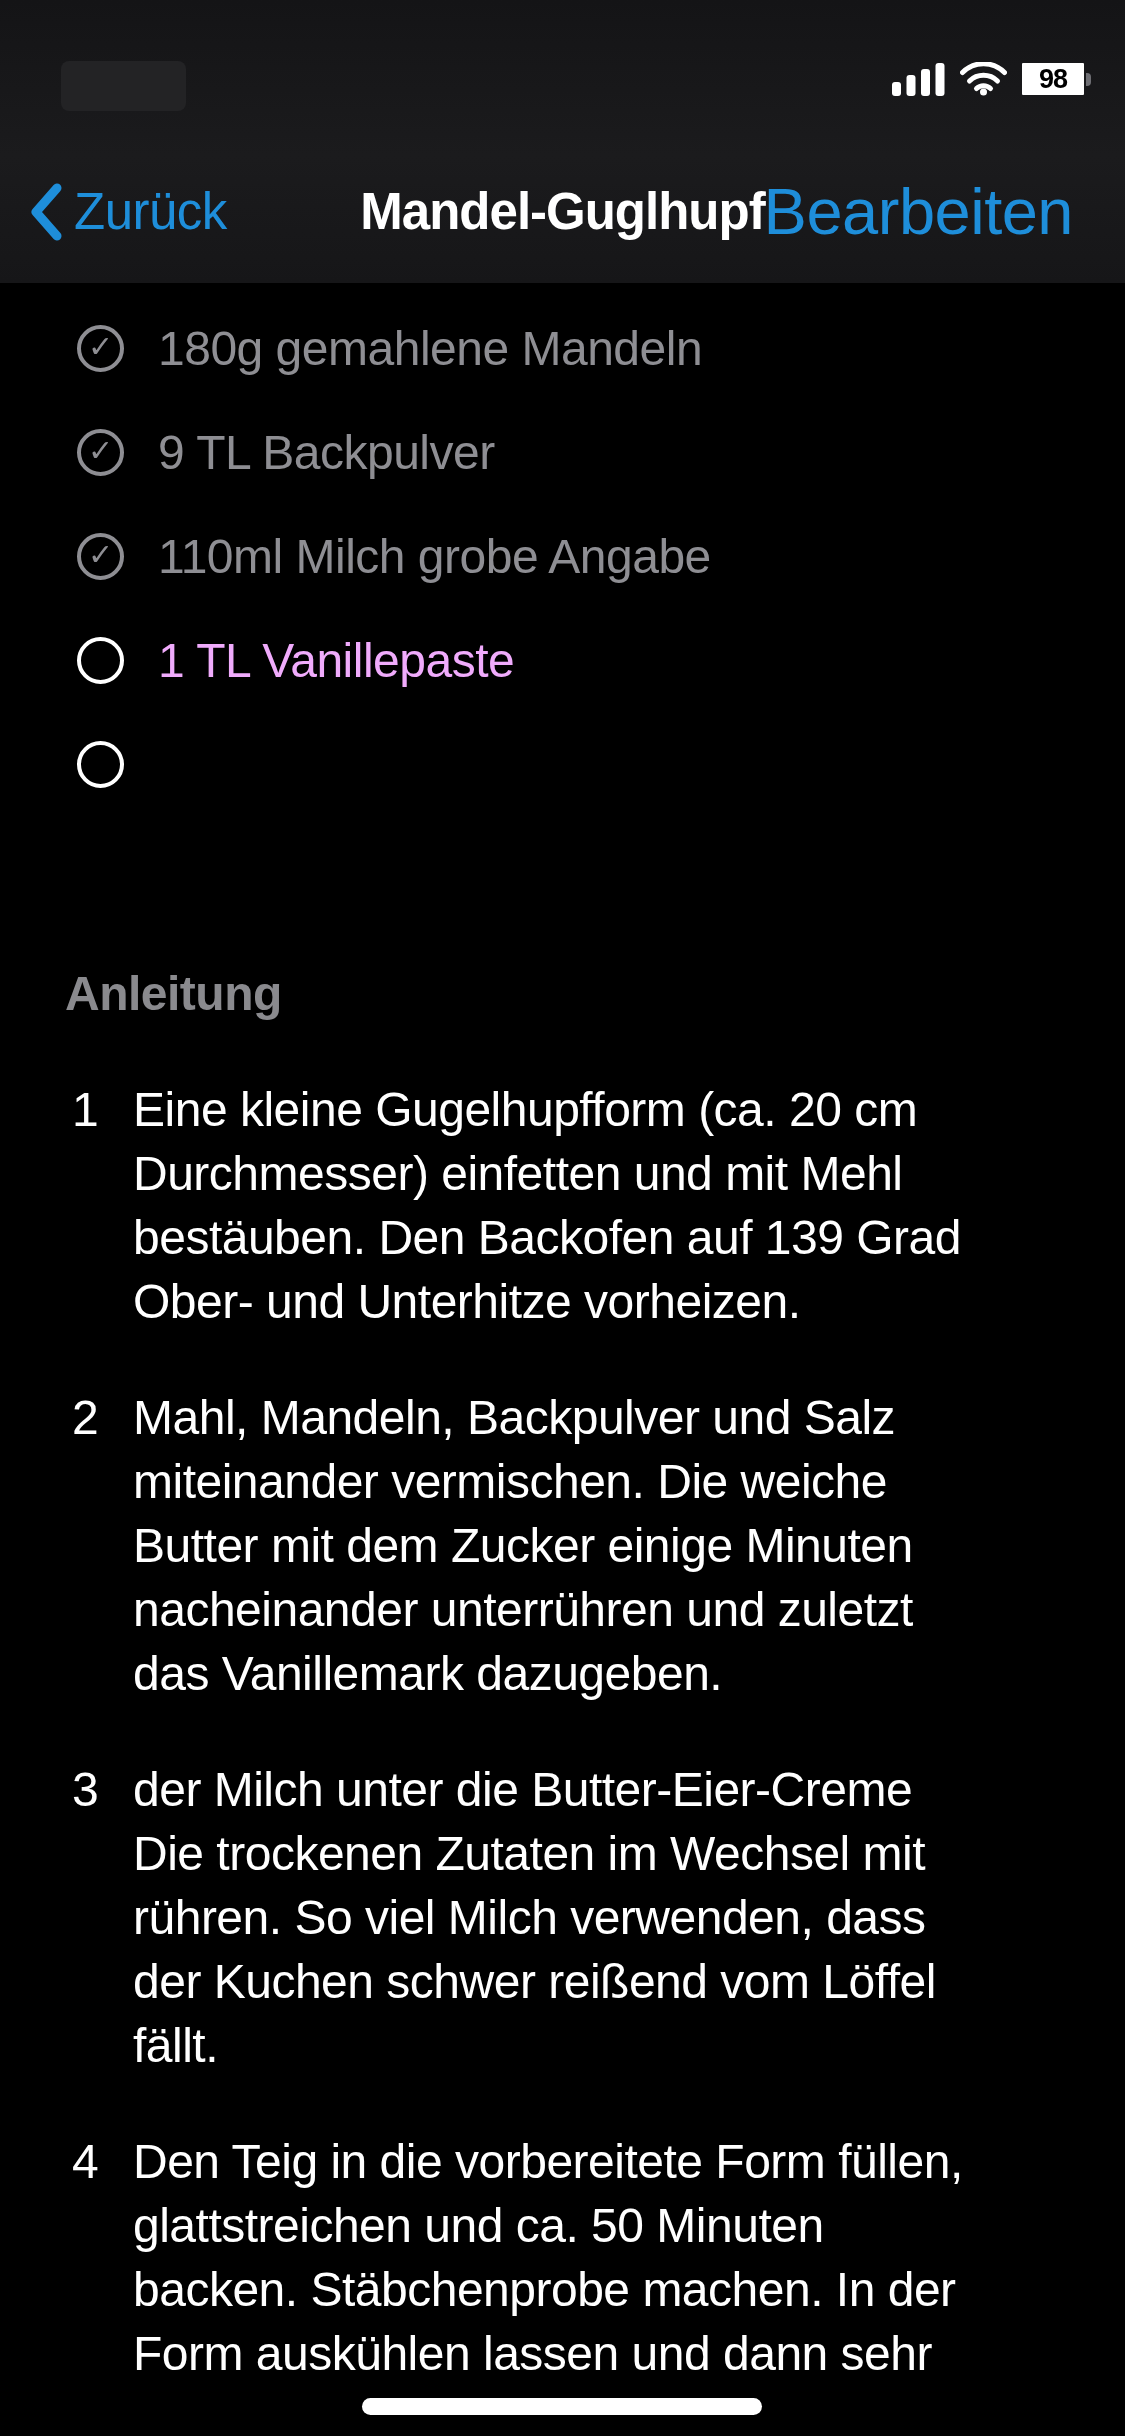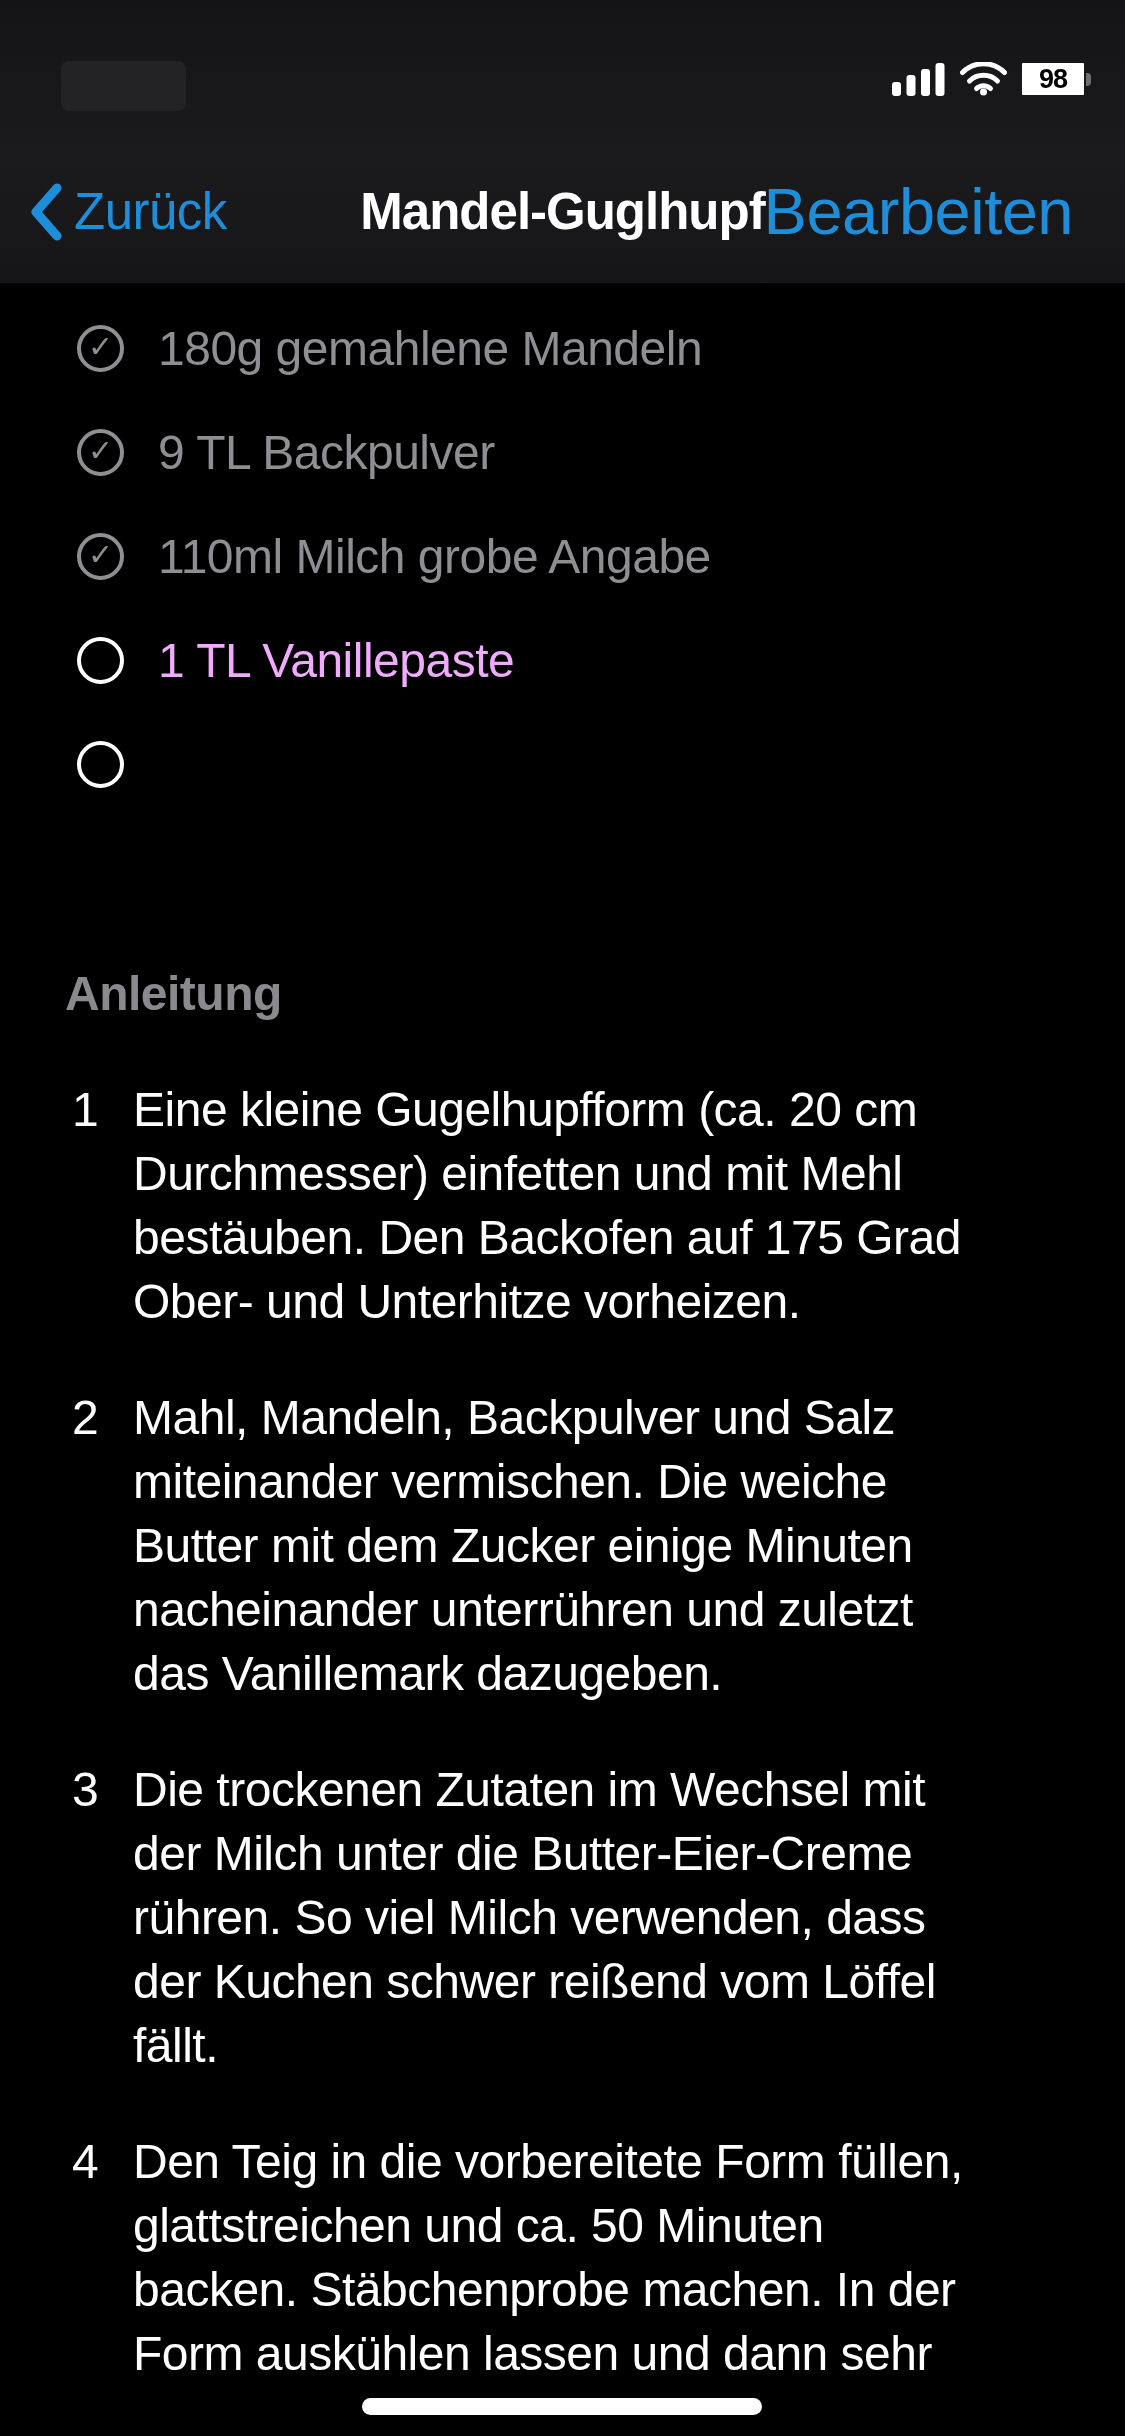--- a/index.html
+++ b/index.html
@@ -176,39 +176,39 @@
           </span>
   </div>
       </div>
     <h2 class="section-heading">Anleitung</h2>
     <div class="steps" id="steps-list">
         <div class="step">
     <div class="step-num">1</div>
     <div class="step-text">
             <div class="step-line">Eine kleine Gugelhupfform (ca. 20 cm</div>
             <div class="step-line">Durchmesser) einfetten und mit Mehl</div>
-            <div class="step-line">bestäuben. Den Backofen auf 175 Grad</div>
+            <div class="step-line">bestäuben. Den Backofen auf 139 Grad</div>
             <div class="step-line">Ober- und Unterhitze vorheizen.</div>
           </div>
   </div>
         <div class="step">
     <div class="step-num">2</div>
     <div class="step-text">
             <div class="step-line">Mahl, Mandeln, Backpulver und Salz</div>
             <div class="step-line">miteinander vermischen. Die weiche</div>
             <div class="step-line">Butter mit dem Zucker einige Minuten</div>
             <div class="step-line">nacheinander unterrühren und zuletzt</div>
             <div class="step-line">das Vanillemark dazugeben.</div>
           </div>
   </div>
         <div class="step">
     <div class="step-num">3</div>
     <div class="step-text">
+            <div class="step-line">der Milch unter die Butter-Eier-Creme</div>
             <div class="step-line">Die trockenen Zutaten im Wechsel mit</div>
-            <div class="step-line">der Milch unter die Butter-Eier-Creme</div>
             <div class="step-line">rühren. So viel Milch verwenden, dass</div>
             <div class="step-line">der Kuchen schwer reißend vom Löffel</div>
             <div class="step-line">fällt.</div>
           </div>
   </div>
         <div class="step">
     <div class="step-num">4</div>
     <div class="step-text">
             <div class="step-line">Den Teig in die vorbereitete Form füllen,</div>
             <div class="step-line">glattstreichen und ca. 50 Minuten</div>

